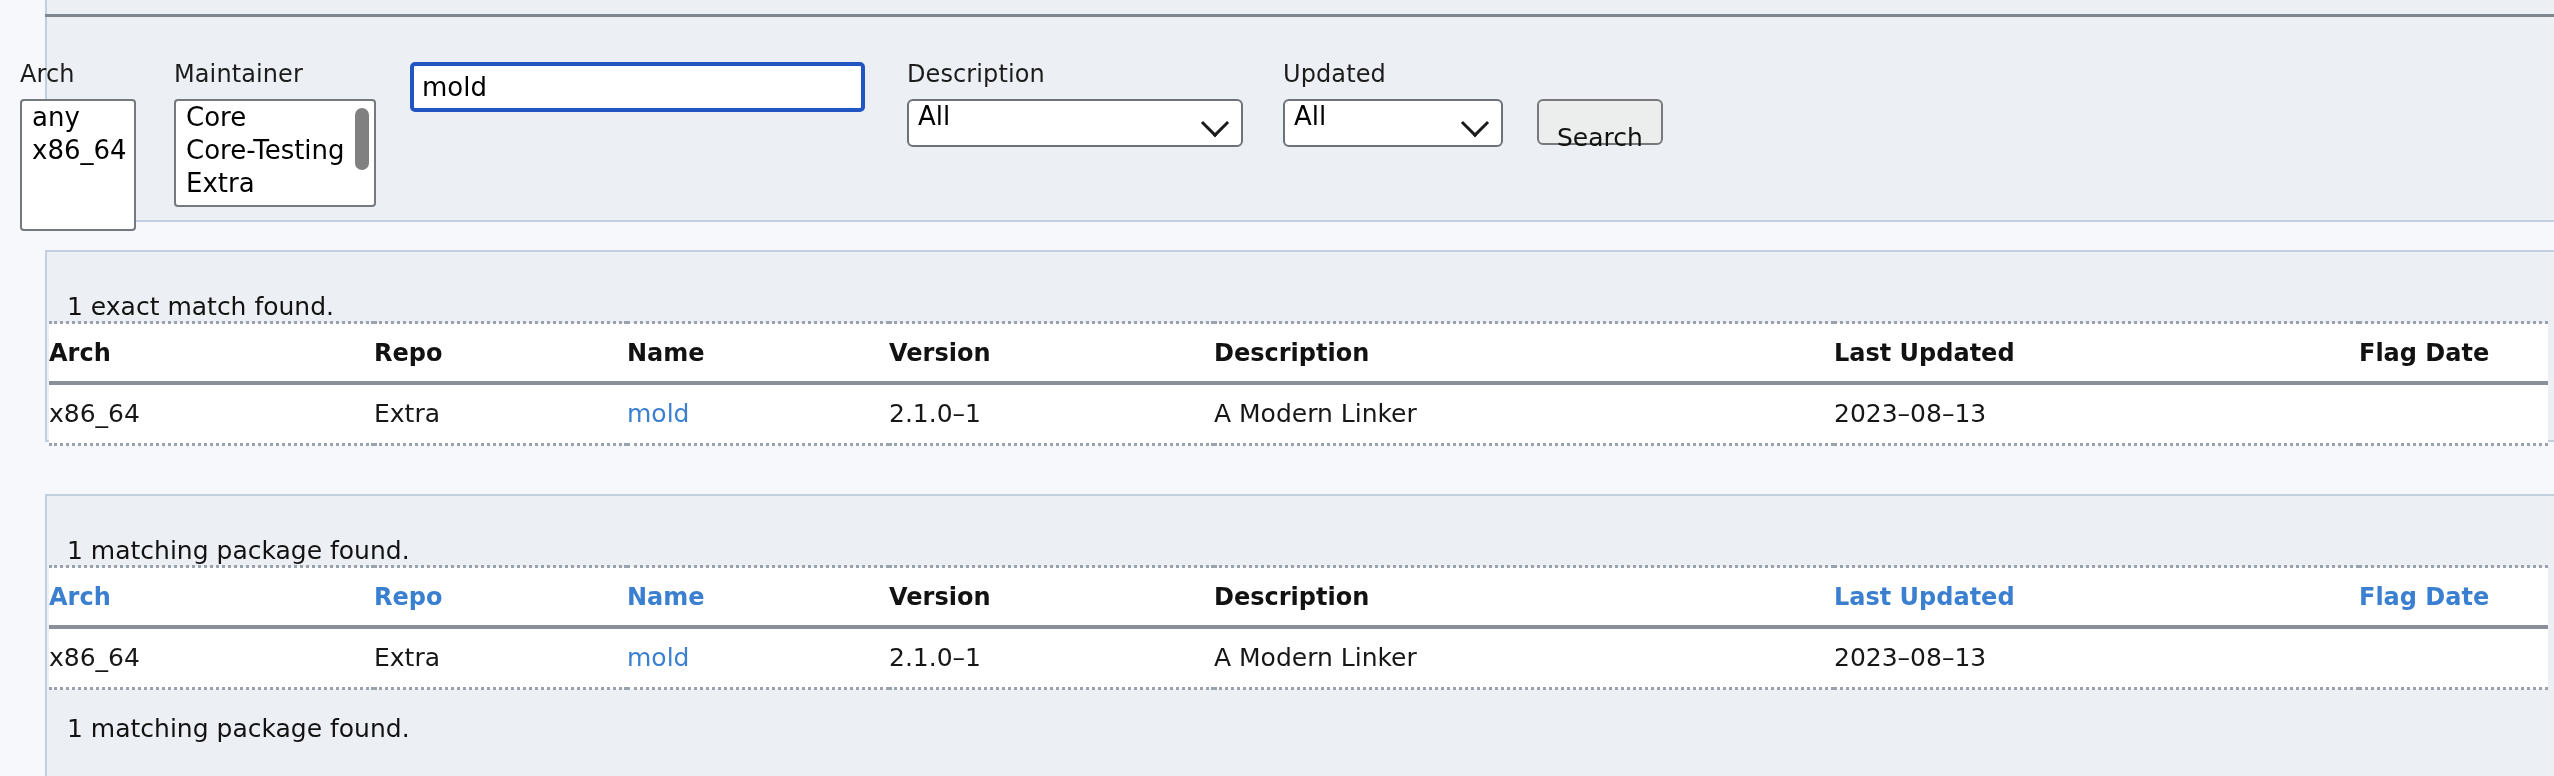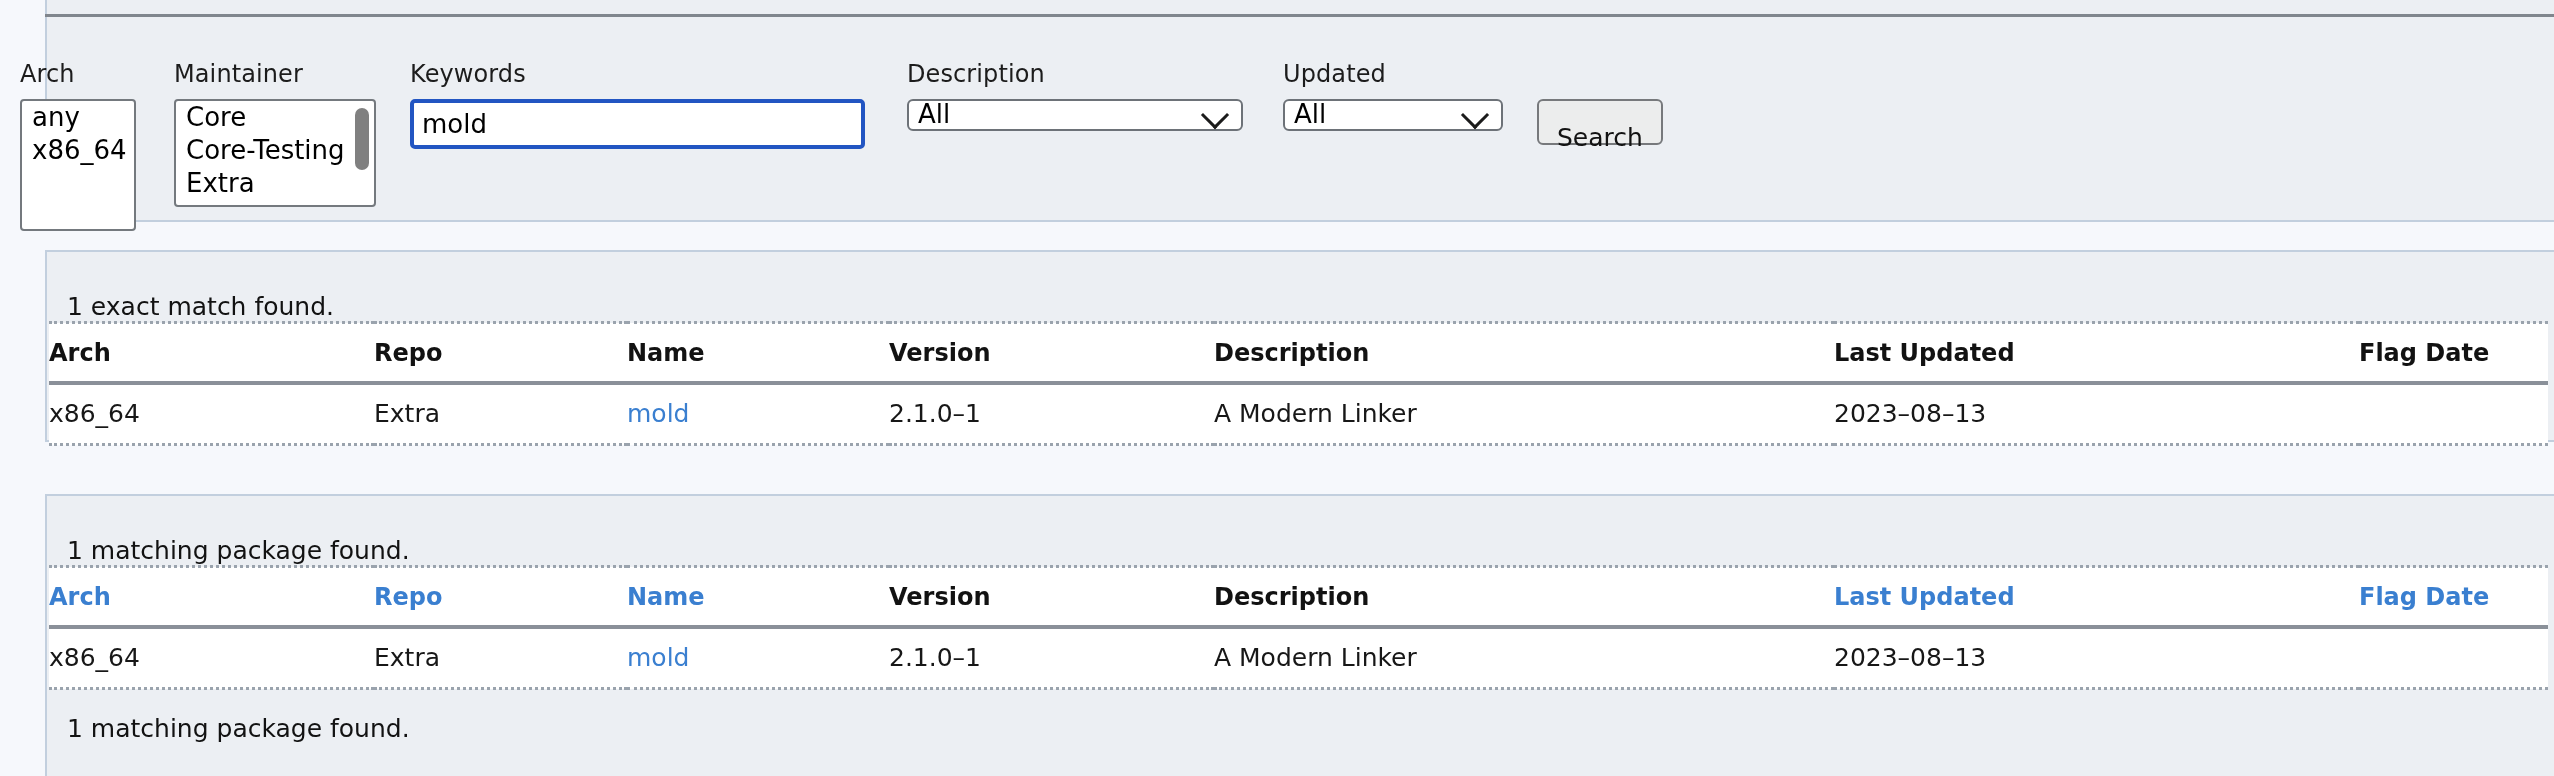--- a/index.html
+++ b/index.html
@@ -116,27 +116,27 @@
     background: #ffffff;
     border: 4px solid #2255c2;
     border-radius: 5px;
     outline: none;
   }
 
   
   .select-box {
     position: relative;
     width: 220px;
-    height: 32px;
+    height: 48px;
     box-sizing: border-box;
     background: #ffffff;
     border: 2px solid #6d7278;
     border-radius: 6px;
     display: flex;
-    align-items: flex-end;
+    align-items: flex-start;
   }
   .select-box.wide { width: 336px; }
   .select-value {
     font-size: 26px;
     padding-left: 9px;
     color: #000;
   }
   .chev {
     position: absolute;
     right: 16px;
@@ -259,21 +259,20 @@
         <div class="opt">Core-Testing</div>
         <div class="opt">Extra</div>
         <div class="opt">Extra-Testing</div>
         <div class="fake-scrollbar"></div>
       </div>
     </div>
 
     <div class="gap-34"></div>
 
     <div class="field">
-      <div class="field-label">Keywords</div>
       <input class="text-input" type="text" value="mold" style="">
     </div>
 
     <div class="gap-42"></div>
 
     <div class="field">
       <div class="field-label">Description</div>
       <div class="select-box wide">
         <span class="select-value">All</span>
         <span class="chev"></span>

